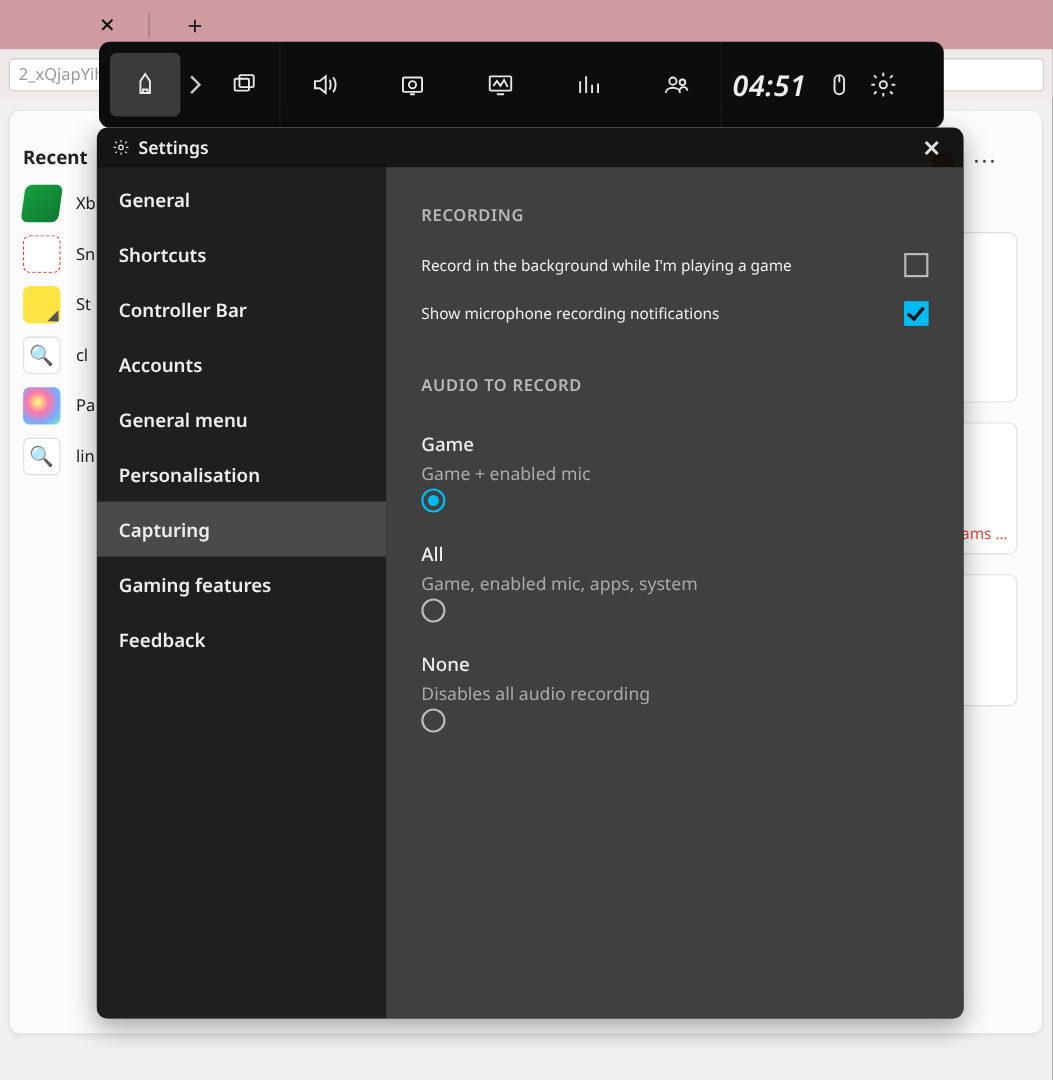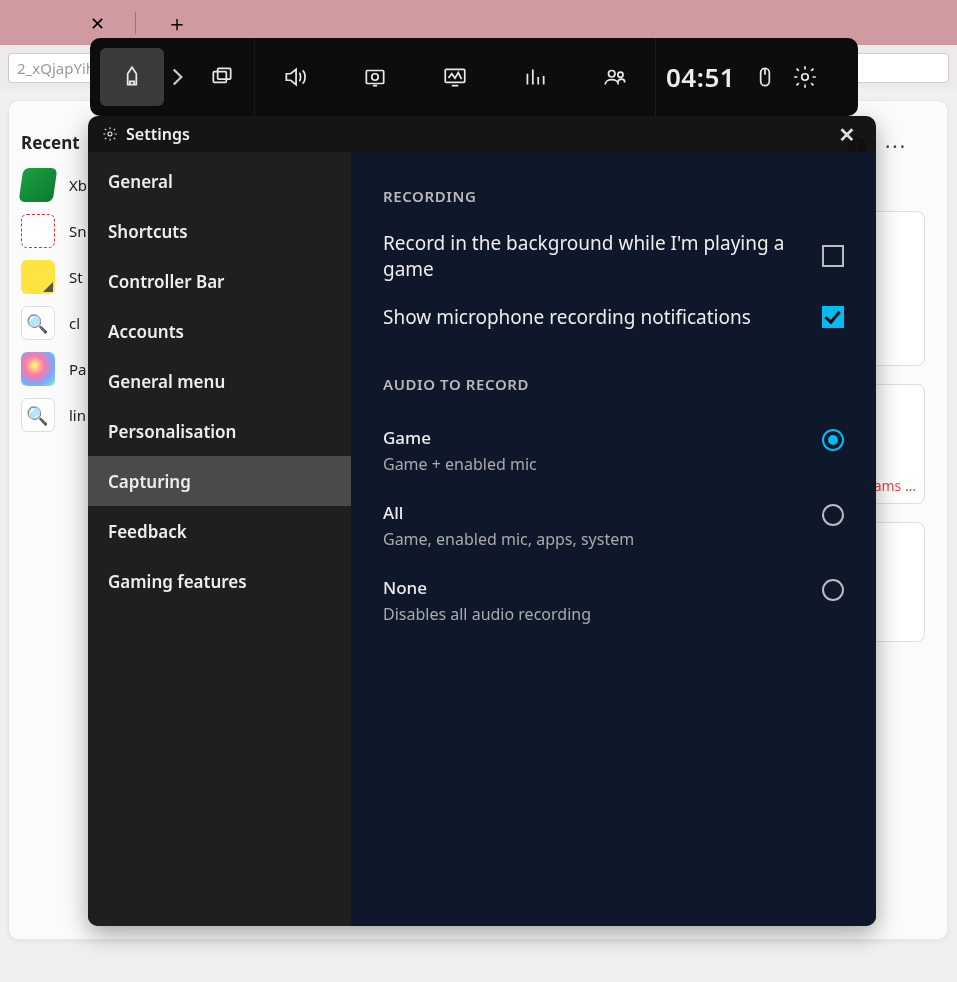--- a/index.html
+++ b/index.html
@@ -40,20 +40,21 @@
     top: 38px;
     width: 768px;
     height: 78px;
     background: #0d0d0d;
     border-radius: 10px;
     display: flex;
     align-items: center;
     padding: 0 12px 0 10px;
     gap: 0;
     z-index: 10;
+    font-style: italic;
   }
   .gb-toolbar .chip {
     width: 64px; height: 58px;
     display:flex; align-items:center; justify-content:center;
     border-radius: 6px;
     color: #e8e8e8;
   }
   .gb-toolbar .chip.on { background:#3b3b3b; }
   .gb-toolbar .time { color:#eee; font-size: 26px; font-weight: 600; letter-spacing: .5px; margin: 0 10px; }
   .gb-toolbar .chev { color:#ccc; width:26px; text-align:center; }
@@ -87,35 +88,35 @@
     font-weight: 600;
   }
   .gb-settings-header .ttl { display:flex; align-items:center; gap:8px; }
   .gb-settings-header .ttl svg { width:16px; height:16px; }
   .gb-settings-body { flex:1; display:flex; }
 
   .gb-nav { width: 263px; background: #1f1f1f; display:flex; flex-direction:column; padding: 4px 0; }
   .gb-nav-item { height: 50px; display:flex; align-items:center; padding: 0 20px; font-size: 17px; font-weight: 600; color: #eee; }
   .gb-nav-item.active { background:#4a4a4a; }
 
-  .gb-content { flex:1; padding: 34px 32px; background: #0f172a; overflow:auto; }
+  .gb-content { flex:1; padding: 34px 32px; background: #404040; overflow:auto; }
   .gb-section-title { font-size: 15px; font-weight: 600; letter-spacing: .6px; color: #b8b8b8; margin-bottom: 24px; }
   .gb-check-row { display:flex; align-items:center; justify-content:space-between; margin-bottom: 22px; }
-  .gb-check-row .lbl { color:#eee; font-size: 19px; }
+  .gb-check-row .lbl { color:#eee; font-size: 14px; }
   .gb-checkbox {
     width: 22px; height: 22px; border: 2px solid #bbb; position:relative; flex:none;
   }
   .gb-checkbox.checked { background: #00bcf2; border-color:#00bcf2; }
   .gb-checkbox.checked::after {
     content:""; position:absolute; left:4px; top:0px;
     width:6px; height:12px; border:solid #111; border-width:0 3px 3px 0; transform: rotate(40deg);
   }
 
   .gb-radio-group { margin-top: 32px; }
-  .gb-radio-row { display:flex; justify-content:space-between; align-items:flex-start; margin-bottom: 26px; }
+  .gb-radio-row { display:flex; justify-content:space-between; align-items:flex-start; margin-bottom: 26px; flex-direction: column; }
   .gb-radio-row .txt .t { font-size: 17px; color:#eee; font-weight:500; }
   .gb-radio-row .txt .d { font-size: 16px; color:#aaa; margin-top:4px; }
   .gb-radio {
     width: 22px; height: 22px; border-radius: 50%; border: 2px solid #bbb; position: relative; flex:none; margin-top:3px;
   }
   .gb-radio.checked { border-color: #00bcf2; }
   .gb-radio.checked::after { content:""; position:absolute; inset:4px; border-radius:50%; background:#00bcf2; }
 
   .gb-close-x { font-size: 20px; color:#ddd; width:30px; text-align:center; }
 
@@ -257,22 +258,22 @@
   </div>
   <div class="gb-settings-body">
     <div class="gb-nav">
       <div class="gb-nav-item">General</div>
       <div class="gb-nav-item">Shortcuts</div>
       <div class="gb-nav-item">Controller Bar</div>
       <div class="gb-nav-item">Accounts</div>
       <div class="gb-nav-item">General menu</div>
       <div class="gb-nav-item">Personalisation</div>
       <div class="gb-nav-item active">Capturing</div>
+      <div class="gb-nav-item">Gaming features</div>
       <div class="gb-nav-item">Feedback</div>
-      <div class="gb-nav-item">Gaming features</div>
     </div>
     <div class="gb-content">
       <div class="gb-section-title">RECORDING</div>
 
       <div class="gb-check-row">
         <span class="lbl">Record in the background while I'm playing a game</span>
         <span class="gb-checkbox" id="cb-bg"></span>
       </div>
       <div class="gb-check-row">
         <span class="lbl">Show microphone recording notifications</span>

